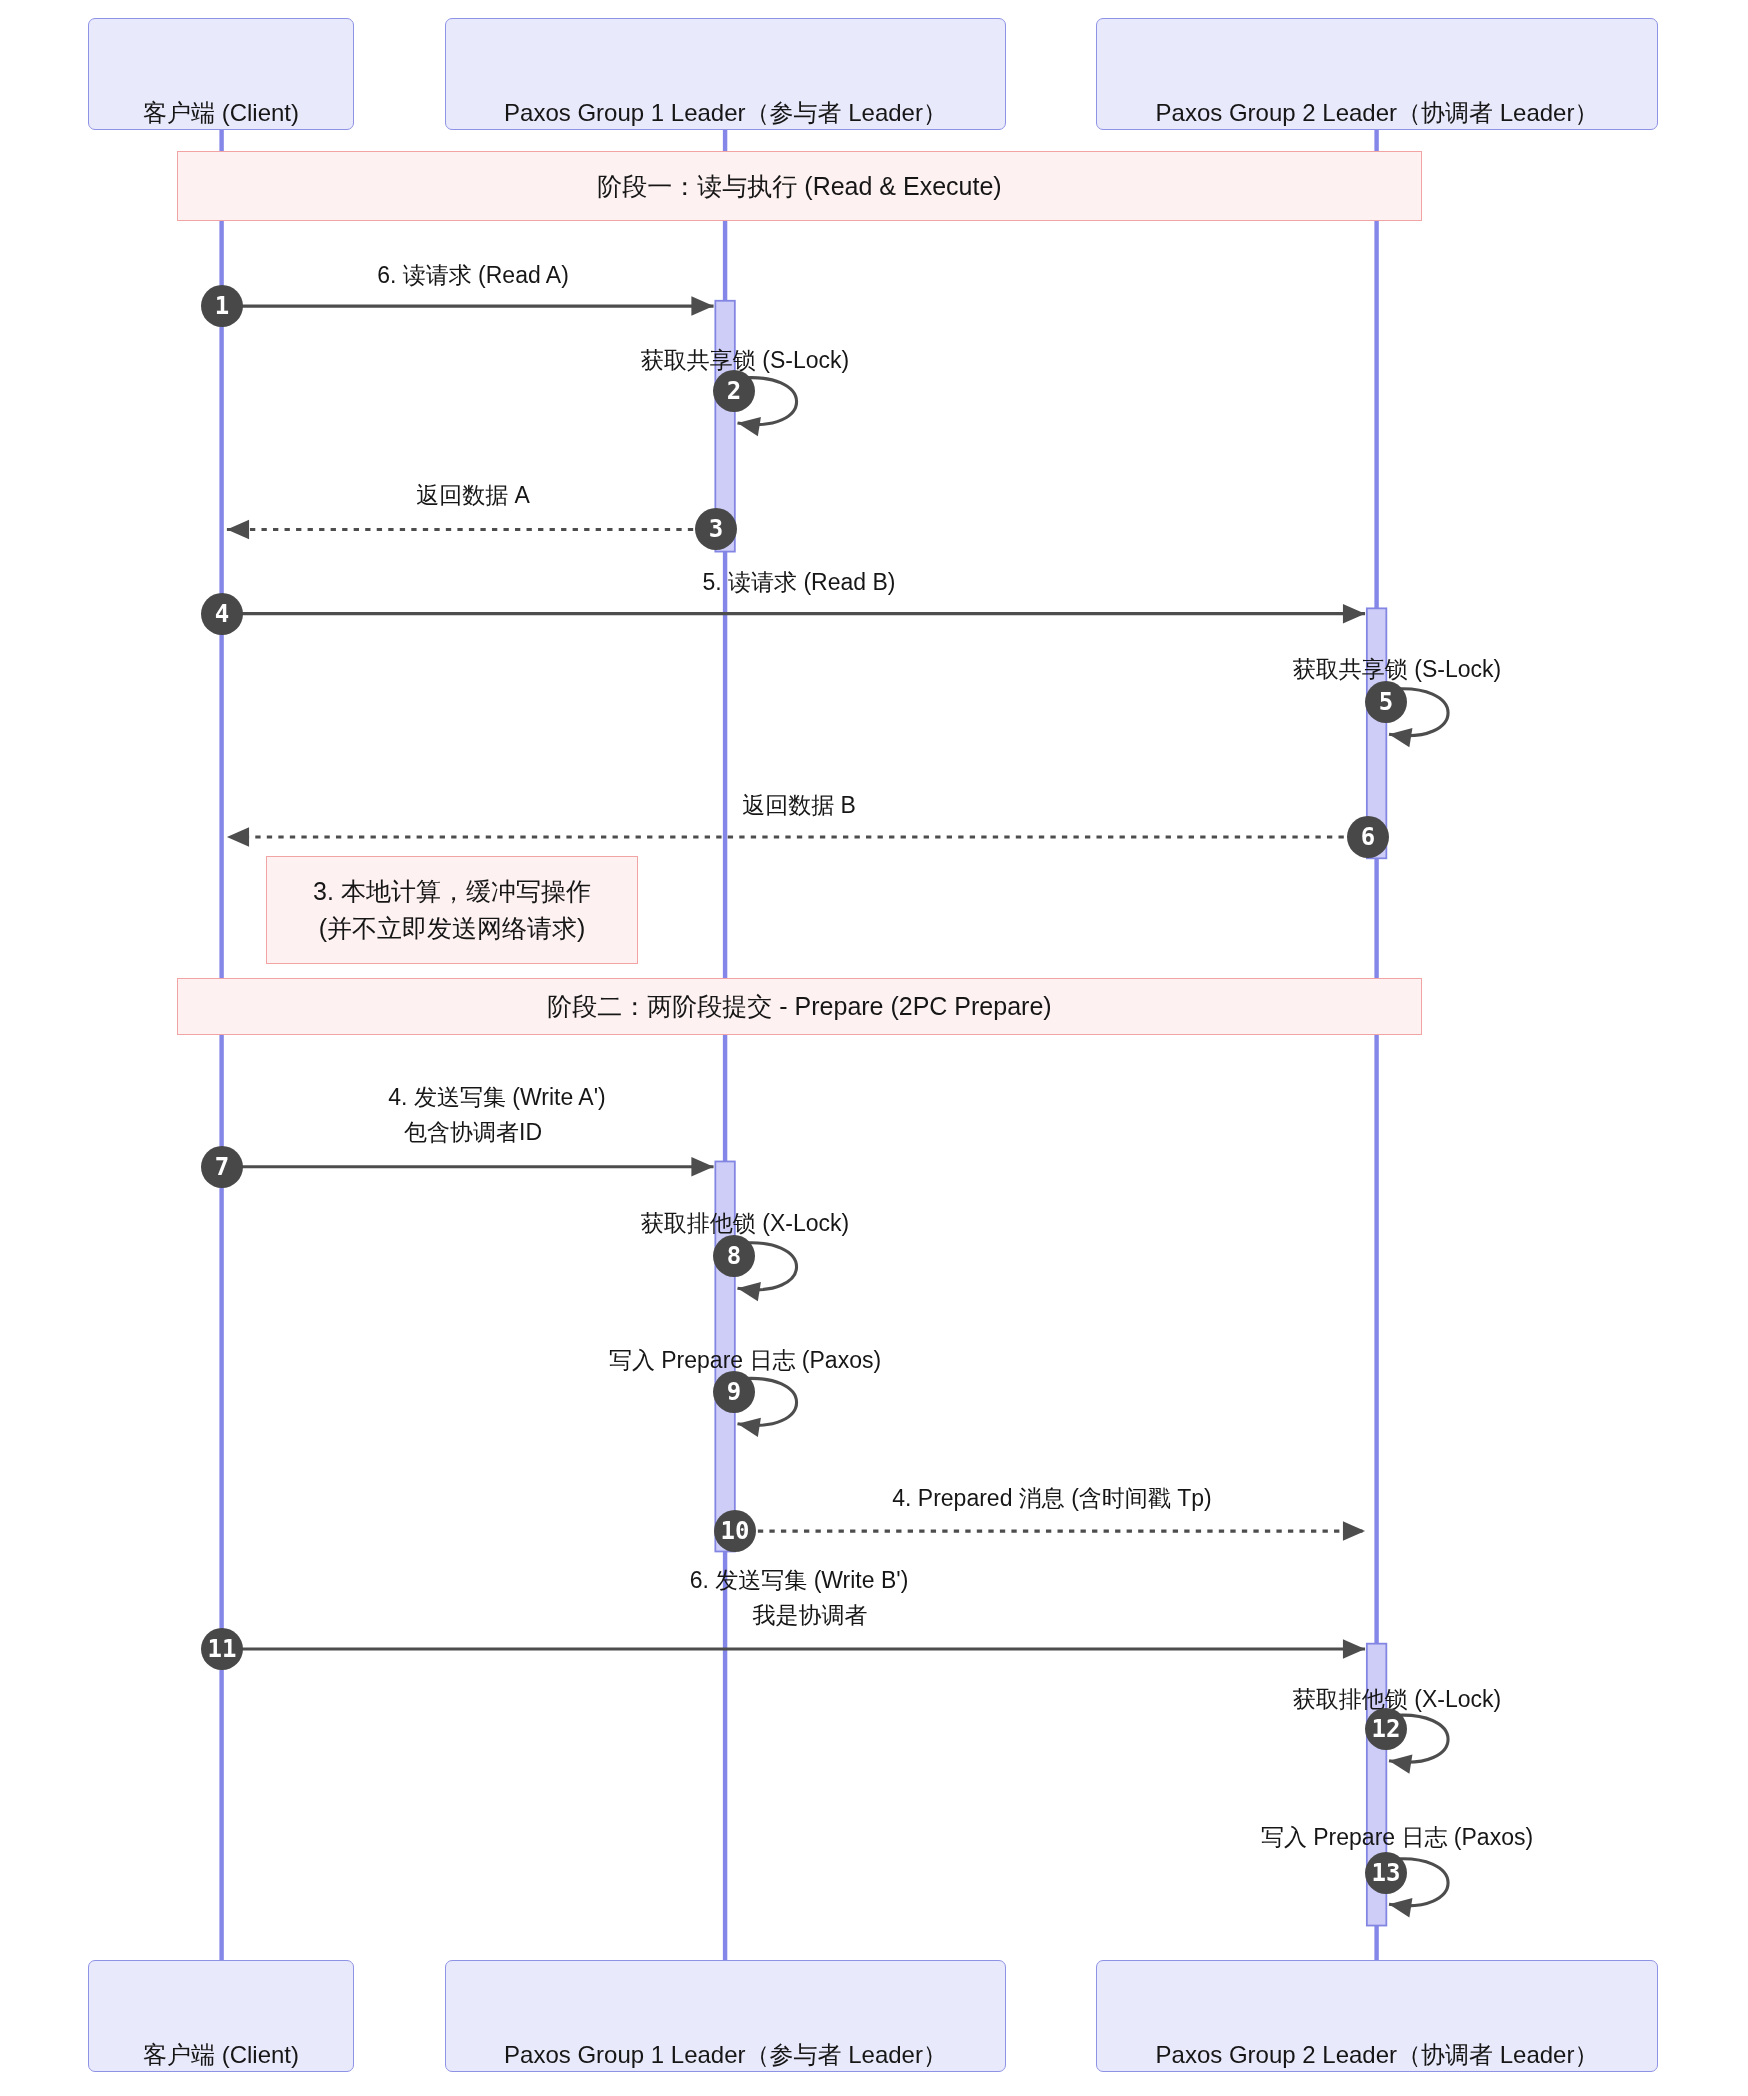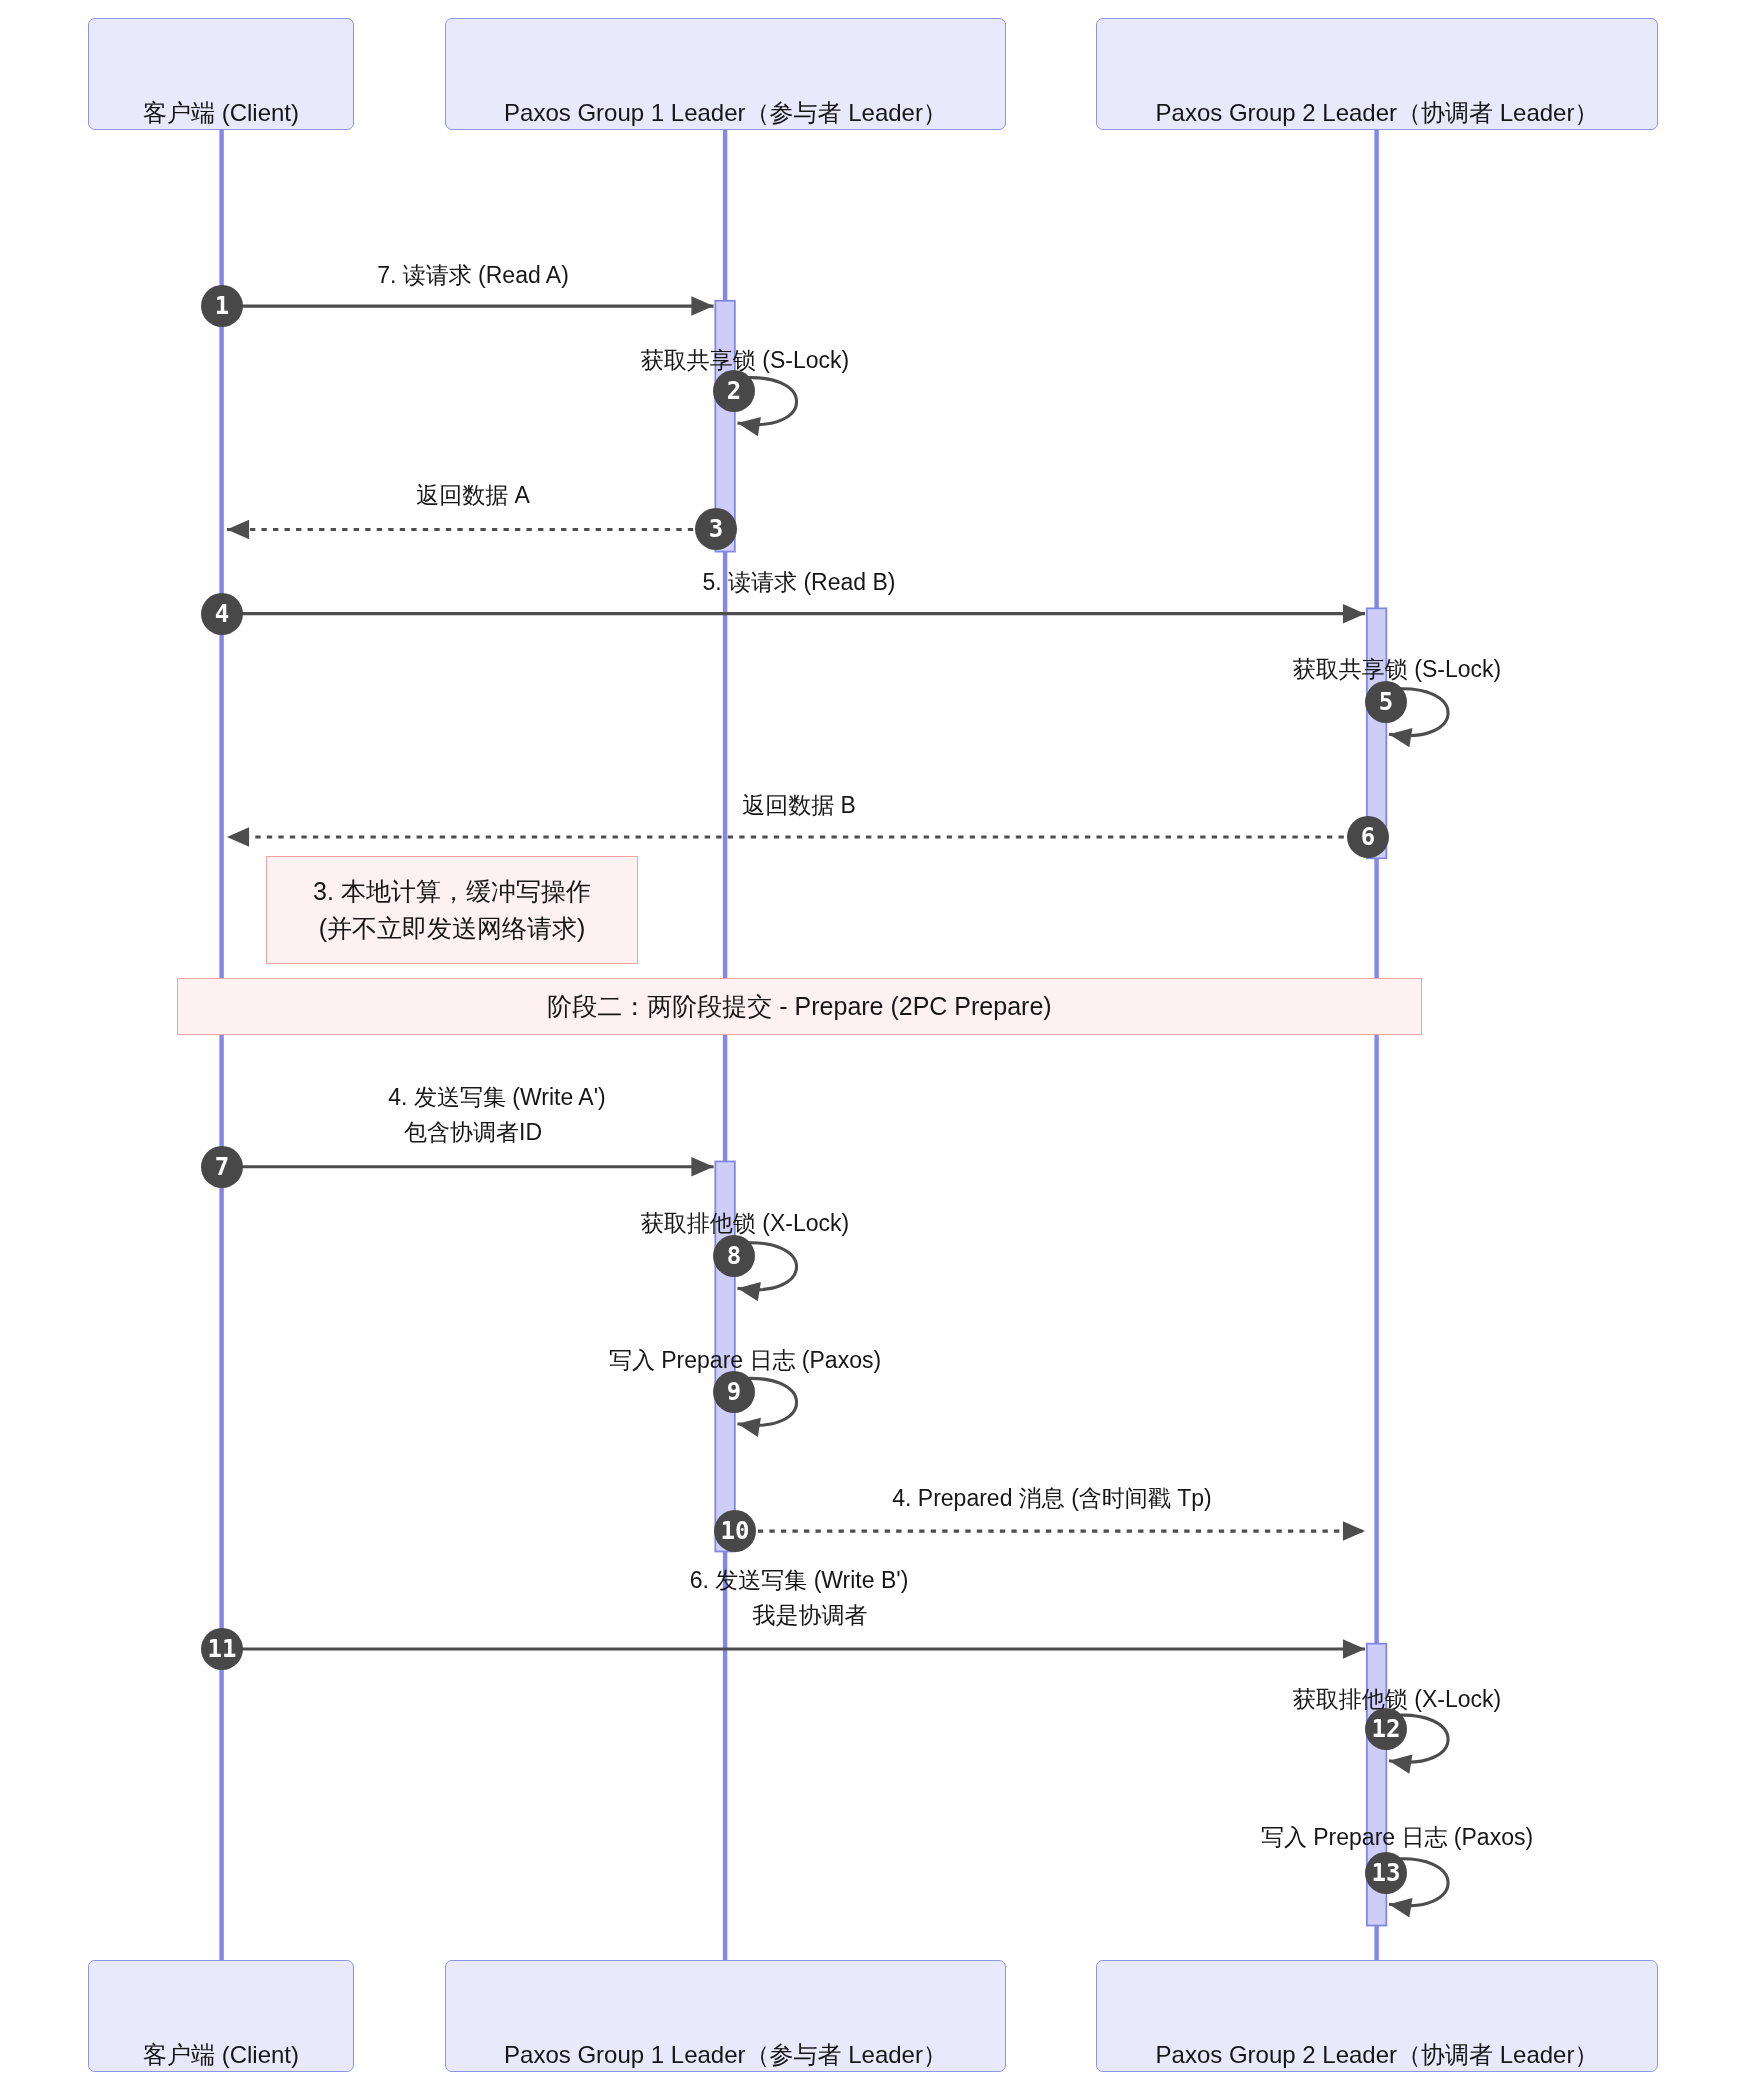--- a/index.html
+++ b/index.html
@@ -86,30 +86,33 @@
   <div class="actor-box" style="left:88px;  top:17.7px; width:266px;">
     <span>客户端 (Client)</span>
   </div>
   <div class="actor-box" style="left:445px; top:17.7px; width:561px;">
     <span>Paxos Group 1 Leader（参与者 Leader）</span>
   </div>
   <div class="actor-box" style="left:1096px; top:17.7px; width:562px;">
     <span>Paxos Group 2 Leader（协调者 Leader）</span>
   </div>
 
+  <div class="banner" style="top:151px; height:70px;">
+    <span>阶段一：读与执行 (Read &amp; Execute)</span>
+  </div>
   <div class="banner" style="top:978px; height:57px;">
     <span>阶段二：两阶段提交 - Prepare (2PC Prepare)</span>
   </div>
 
   <div class="note" style="left:266px; top:856px; width:372px; height:108px;">
     <span>3. 本地计算，缓冲写操作</span>
     <span>(并不立即发送网络请求)</span>
   </div>
 
-  <div class="mlabel" style="left:473px;  top:275px;">7. 读请求 (Read A)</div>
+  <div class="mlabel" style="left:473px;  top:275px;">6. 读请求 (Read A)</div>
   <div class="mlabel" style="left:745px;  top:360px;">获取共享锁 (S-Lock)</div>
   <div class="mlabel" style="left:473px;  top:495px;">返回数据 A</div>
   <div class="mlabel" style="left:799px;  top:582px;">5. 读请求 (Read B)</div>
   <div class="mlabel" style="left:1397px; top:669px;">获取共享锁 (S-Lock)</div>
   <div class="mlabel" style="left:799px;  top:805px;">返回数据 B</div>
   <div class="mlabel" style="left:473px;  top:1097px;margin-left:24px;">4. 发送写集 (Write A')</div>
   <div class="mlabel" style="left:473px;  top:1132px;">包含协调者ID</div>
   <div class="mlabel" style="left:745px;  top:1223px;">获取排他锁 (X-Lock)</div>
   <div class="mlabel" style="left:745px;  top:1360px;">写入 Prepare 日志 (Paxos)</div>
   <div class="mlabel" style="left:1052px; top:1498px;">4. Prepared 消息 (含时间戳 Tp)</div>

